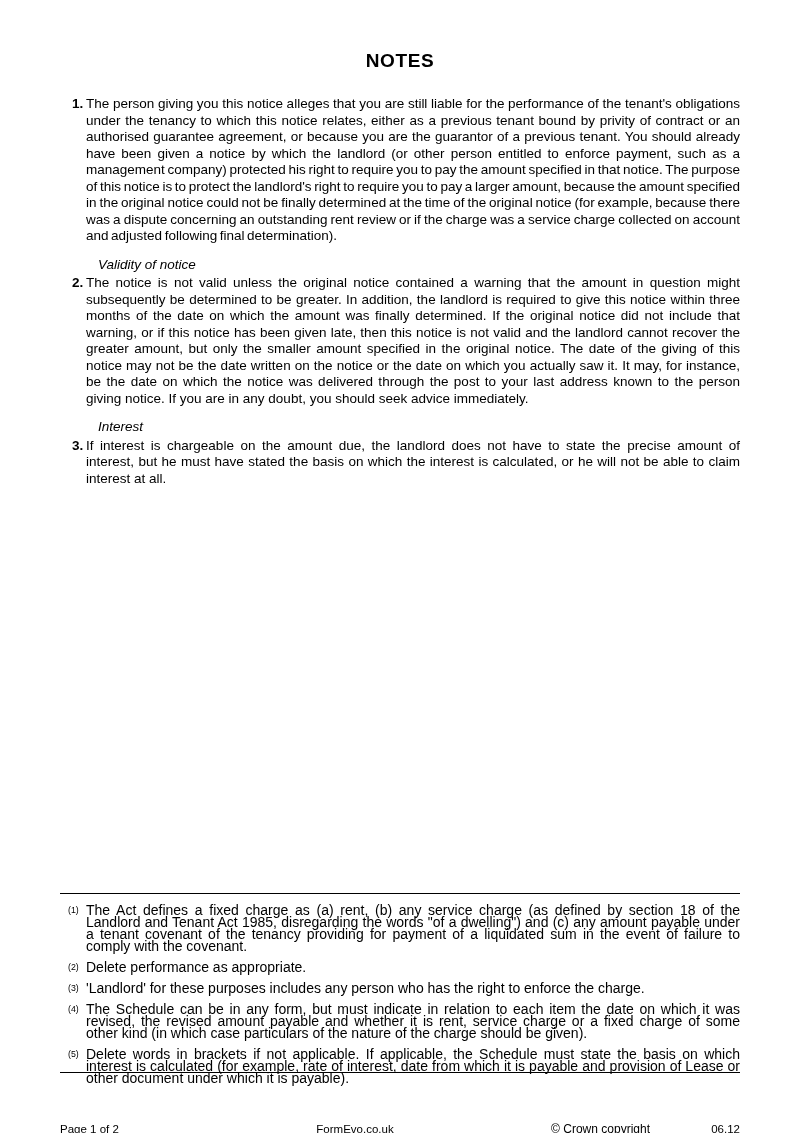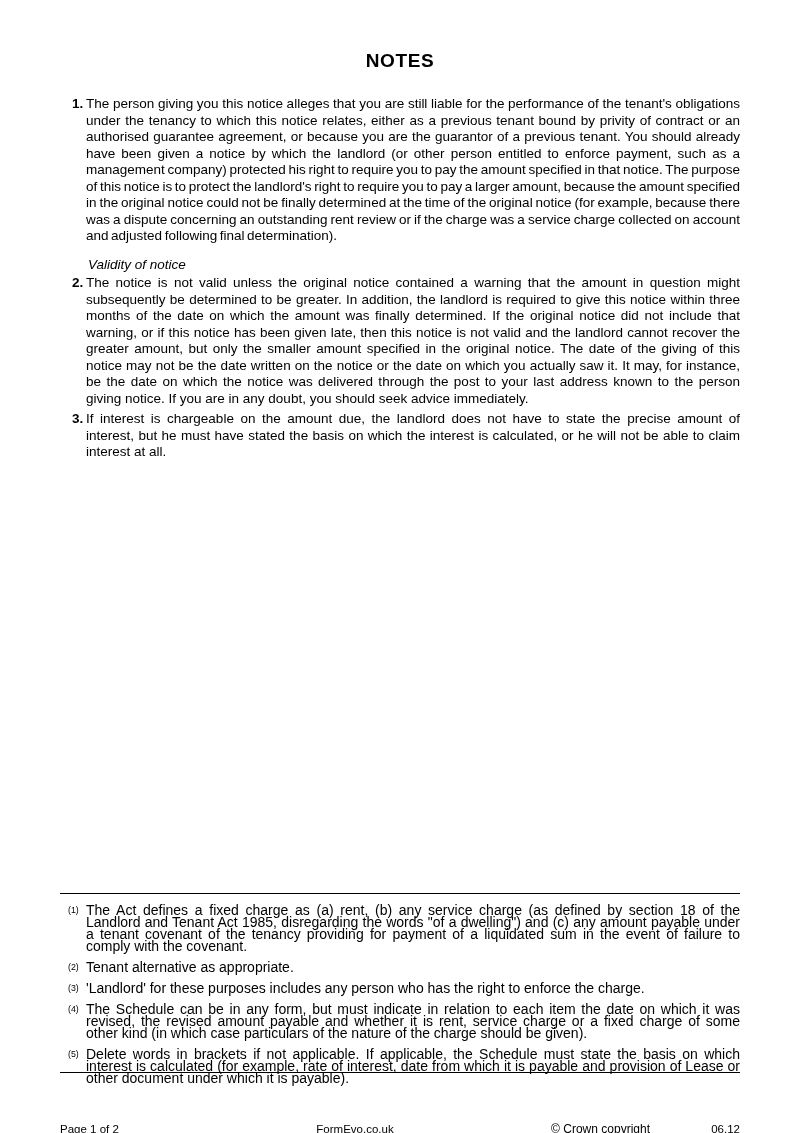--- a/index.html
+++ b/index.html
@@ -56,21 +56,21 @@
     flex: 1 1 auto;
     font-size: 13.5px;
     line-height: 16.5px;
     text-align: justify;
     text-justify: inter-word;
     hyphens: none;
   }
   .section-head {
     font-size: 13.5px;
     font-style: italic;
-    margin: 12px 0 2px 28px;
+    margin: 12px 0 2px 38px;
     line-height: 16.5px;
   }
   .footnotes {
     position: absolute;
     left: 60px;
     top: 893px;
     width: 680px;
   }
   .fn-rule {
     border: none;
@@ -136,39 +136,40 @@
       <div class="note-body tight">The person giving you this notice alleges that you are still liable for the performance of the tenant's obligations under the tenancy to which this notice relates, either as a previous tenant bound by privity of contract or an authorised guarantee agreement, or because you are the guarantor of a previous tenant. You should already have been given a notice by which the landlord (or other person entitled to enforce payment, such as a management company) protected his right to require you to pay the amount specified in that notice. The purpose of this notice is to protect the landlord's right to require you to pay a larger amount, because the amount specified in the original notice could not be finally determined at the time of the original notice (for example, because there was a dispute concerning an outstanding rent review or if the charge was a service charge collected on account and adjusted following final determination).</div>
     </div>
 
     <div class="section-head">Validity of notice</div>
 
     <div class="note-item">
       <div class="note-num">2.</div>
       <div class="note-body">The notice is not valid unless the original notice contained a warning that the amount in question might subsequently be determined to be greater. In addition, the landlord is required to give this notice within three months of the date on which the amount was finally determined. If the original notice did not include that warning, or if this notice has been given late, then this notice is not valid and the landlord cannot recover the greater amount, but only the smaller amount specified in the original notice. The date of the giving of this notice may not be the date written on the notice or the date on which you actually saw it. It may, for instance, be the date on which the notice was delivered through the post to your last address known to the person giving notice. If you are in any doubt, you should seek advice immediately.</div>
     </div>
 
+    <div class="section-head">Interest</div>
 
     <div class="note-item">
       <div class="note-num">3.</div>
       <div class="note-body">If interest is chargeable on the amount due, the landlord does not have to state the precise amount of interest, but he must have stated the basis on which the interest is calculated, or he will not be able to claim interest at all.</div>
     </div>
 
   </div>
 
   <div class="footnotes">
     <hr class="fn-rule">
 
     <div class="fn-item">
       <div class="fn-num">(1)</div>
       <div class="fn-body">The Act defines a fixed charge as (a) rent, (b) any service charge (as defined by section 18 of the Landlord and Tenant Act 1985, disregarding the words "of a dwelling") and (c) any amount payable under a tenant covenant of the tenancy providing for payment of a liquidated sum in the event of failure to comply with the covenant.</div>
     </div>
 
     <div class="fn-item">
       <div class="fn-num">(2)</div>
-      <div class="fn-body">Tenant alternative as appropriate.</div>
+      <div class="fn-body">Delete performance as appropriate.</div>
     </div>
 
     <div class="fn-item">
       <div class="fn-num">(3)</div>
       <div class="fn-body">'Landlord' for these purposes includes any person who has the right to enforce the charge.</div>
     </div>
 
     <div class="fn-item">
       <div class="fn-num">(4)</div>
       <div class="fn-body">The Schedule can be in any form, but must indicate in relation to each item the date on which it was revised, the revised amount payable and whether it is rent, service charge or a fixed charge of some other kind (in which case particulars of the nature of the charge should be given).</div>

